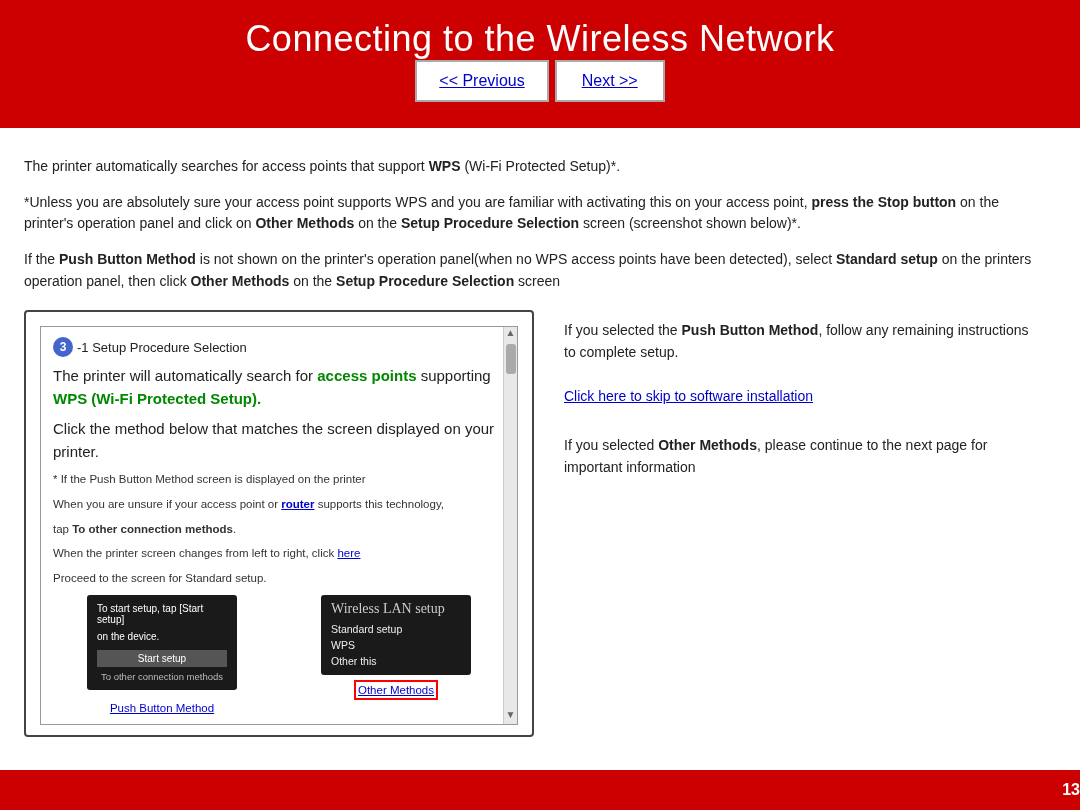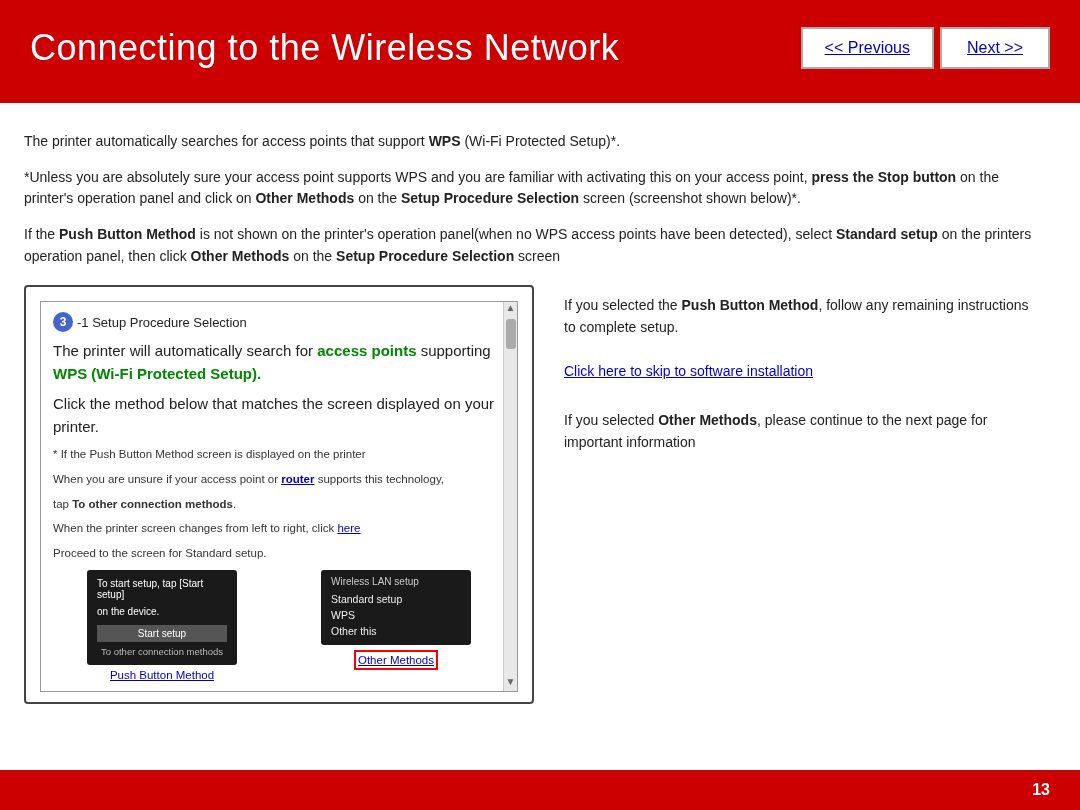--- a/index.html
+++ b/index.html
@@ -5,20 +5,21 @@
     * { margin: 0; padding: 0; box-sizing: border-box; }
     body { font-family: 'Segoe UI', Arial, sans-serif; background: #fff; width: 1080px; height: 810px; overflow: hidden; display: flex; flex-direction: column; }
 
     .header {
       background: #cc0000;
       padding: 18px 30px;
       display: flex;
       align-items: center;
       justify-content: space-between;
       min-height: 95px;
+      flex-direction: column;
     }
     .header-title {
       color: #fff;
       font-size: 36px;
       font-weight: 300;
       letter-spacing: 0.5px;
     }
     .nav-buttons {
       display: flex;
       gap: 6px;
@@ -128,35 +129,36 @@
       flex-direction: column;
       align-items: center;
     }
     .screen-display {
       background: #1a1a1a;
       color: #fff;
       width: 150px;
       padding: 8px 10px;
       font-size: 10.5px;
       border-radius: 3px;
-      margin-bottom: 0;
+      margin-bottom: 8px;
     }
     .screen-display-right {
       background: #1a1a1a;
       color: #fff;
       width: 150px;
       padding: 6px 10px;
       font-size: 10.5px;
       border-radius: 3px;
       margin-bottom: 5px;
     }
     .screen-title {
       color: #ccc;
-      font-size: 10px;
+      font-size: 14px;
       margin-bottom: 4px;
+      font-family: Liberation Serif, serif;
     }
     .screen-item {
       padding: 2px 0;
       font-size: 10.5px;
       color: #eee;
     }
     .screen-btn {
       background: #555;
       color: #fff;
       padding: 3px 8px;
@@ -213,21 +215,20 @@
       font-size: 10px;
       cursor: pointer;
     }
 
     .footer {
       background: #cc0000;
       height: 40px;
       display: flex;
       align-items: center;
       justify-content: flex-end;
-      padding-right: 30px;
     }
     .page-num {
       color: #fff;
       font-size: 16px;
       font-weight: bold;
     }
 
     .other-methods-box {
       border: 2px solid red;
       display: inline-block;

